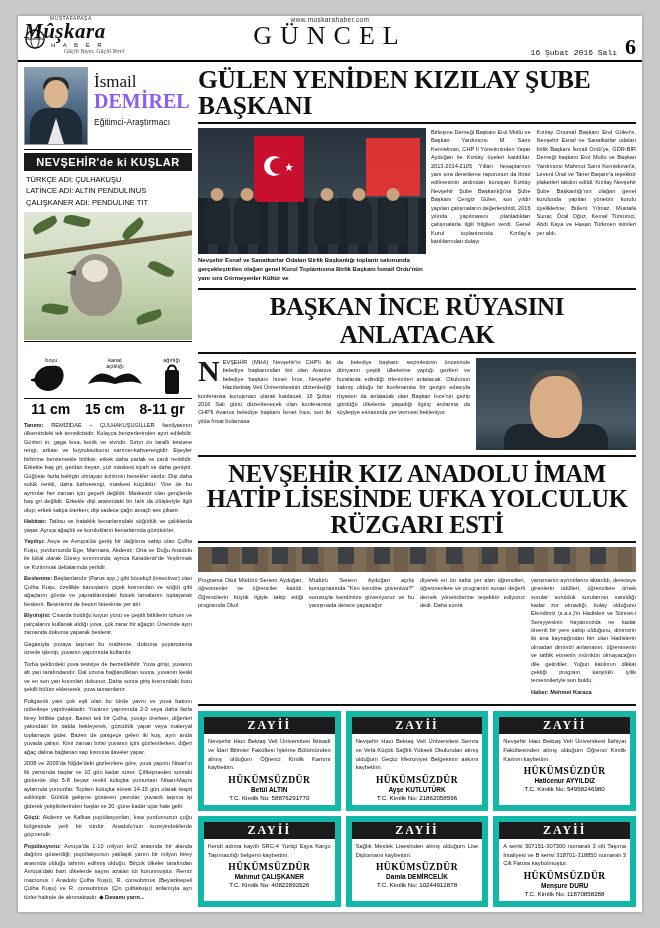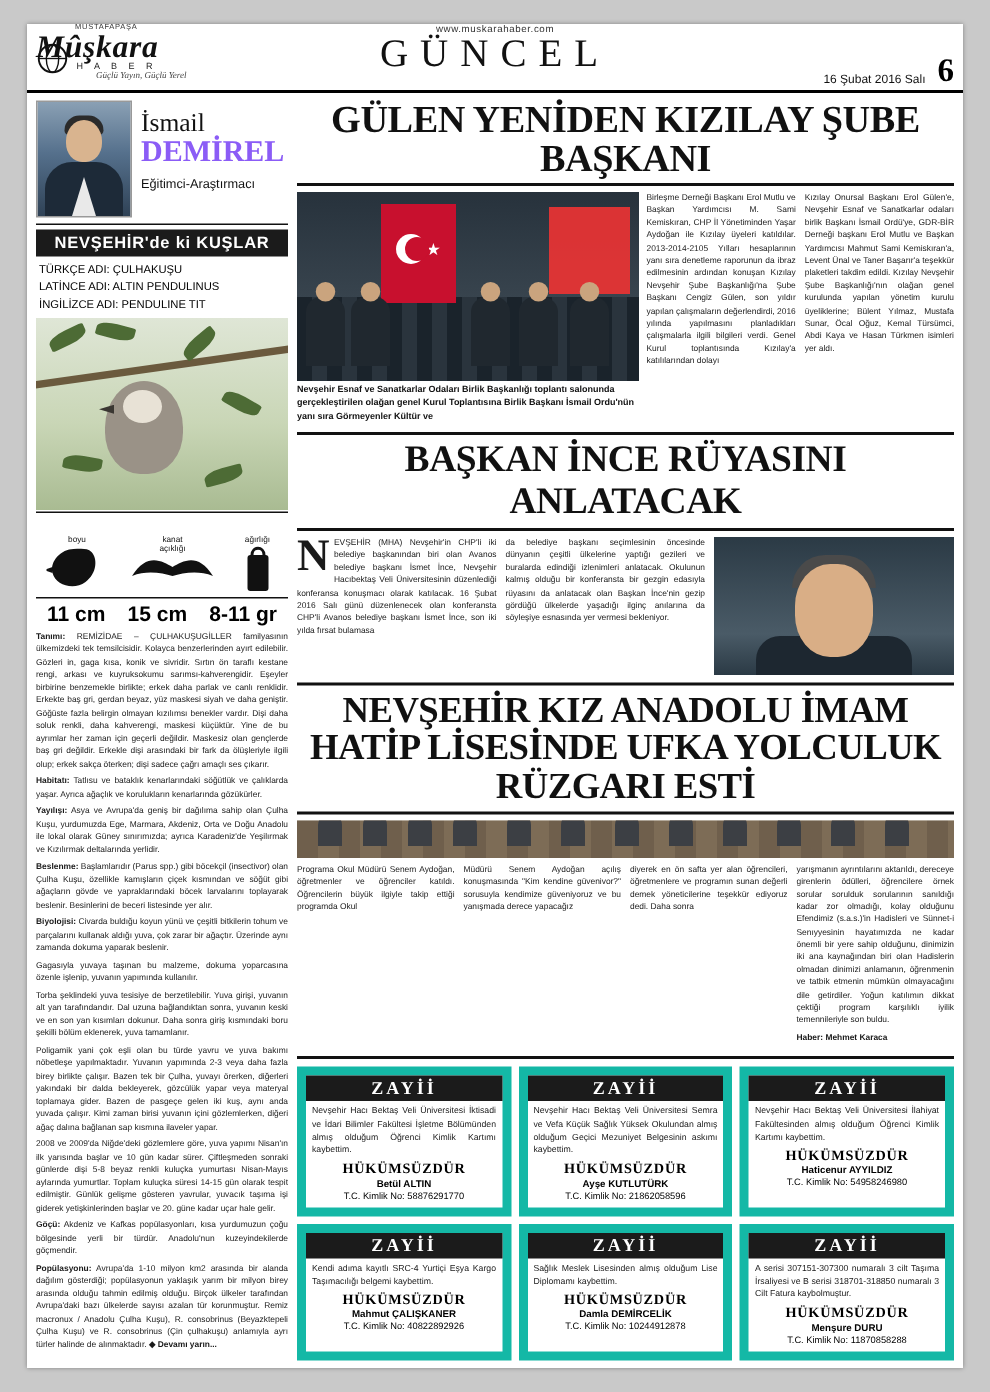--- a/index.html
+++ b/index.html
@@ -59,21 +59,21 @@
   }
   .mast-center .section{
     font-family:"Liberation Serif",serif;
     font-size:26px;letter-spacing:8px;color:#111;line-height:1;
   }
   .mast-right{
     width:150px;text-align:right;padding-right:6px;padding-bottom:3px;
     display:flex;align-items:flex-end;justify-content:flex-end;gap:8px;
   }
   .mast-right .date{
-    font-family:Liberation Sans, sans-serif;font-size:8px;color:#111;
+    font-family:Liberation Mono, monospace;font-size:8px;color:#111;
   }
   .mast-right .pageno{
     font-family:"Liberation Serif",serif;font-size:22px;font-weight:bold;line-height:.9;
   }
   
   .body{display:flex;gap:6px;padding:5px 6px 0 6px;height:845px;box-sizing:border-box;}
   .col-left{width:168px;flex:0 0 168px;}
   .col-right{flex:1;display:flex;flex-direction:column;}
 
   
@@ -165,21 +165,21 @@
   .bird-text{
     font-family:"Liberation Sans",sans-serif;font-size:5.6px;line-height:1.52;
     text-align:justify;color:#1a1a1a;padding-top:2px;
   }
   .bird-text p{margin:0 0 3px 0;}
   .bird-text b{font-weight:bold;}
 
   
   .headline1{
     font-family:"Liberation Serif",serif;font-weight:bold;
-    font-size:25.5px;line-height:1.02;letter-spacing:-.3px;text-align:center;color:#111;
+    font-size:25.5px;line-height:1.02;letter-spacing:-.3px;color:#111;
     border-bottom:2px solid #111;padding-bottom:3px;margin-bottom:4px;
   }
   .story1{display:flex;gap:5px;}
   .photo1{
     width:228px;flex:0 0 228px;height:126px;position:relative;overflow:hidden;
     background:linear-gradient(180deg,#27323c 0%,#39454f 60%,#222a31 100%);
   }
   .photo1 .flag{
     position:absolute;left:56px;top:8px;width:50px;height:66px;background:#c8102e;
   }
@@ -342,21 +342,21 @@
       </div>
       <hr class="rule">
 
       <div class="birdhead">NEVŞEHİR'de ki KUŞLAR</div>
 
       <div class="bird-names">
         <div><b>TÜRKÇE ADI:</b>
           <span>ÇULHAKUŞU</span></div>
         <div><b>LATİNCE ADI:</b>
           <span>ALTIN PENDULINUS</span></div>
-        <div><b>İNGİLİZCE ADI:</b>
+        <div><b>ÇALIŞKANER ADI:</b>
           <span>PENDULINE TIT</span></div>
       </div>
 
       <div class="bird-photo">
         <div class="branch"></div>
         <div class="leaf" style="left:8px;top:8px;transform:rotate(-25deg);"></div>
         <div class="leaf" style="left:40px;top:4px;transform:rotate(15deg);"></div>
         <div class="leaf" style="left:96px;top:12px;transform:rotate(-40deg);"></div>
         <div class="leaf" style="left:124px;top:52px;transform:rotate(30deg);"></div>
         <div class="leaf" style="left:18px;top:92px;transform:rotate(10deg);"></div>

